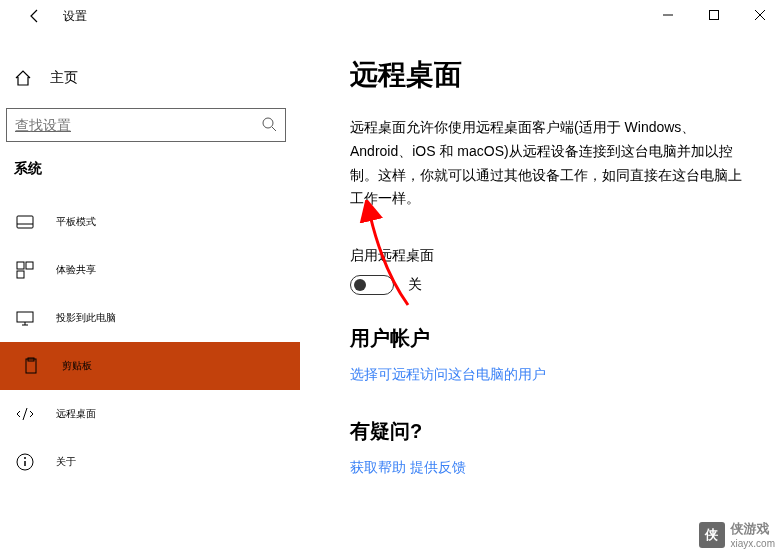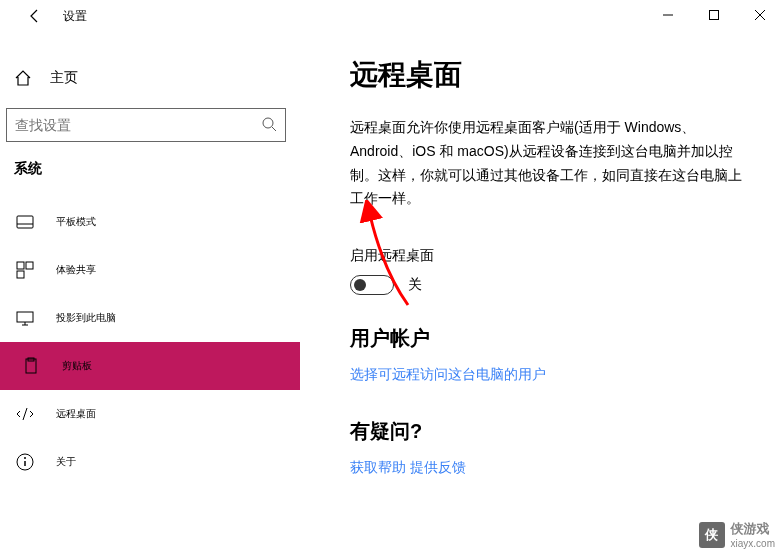--- a/index.html
+++ b/index.html
@@ -56,20 +56,21 @@
 }
 .search-box {
   margin: 12px 14px 18px 6px;
   height: 34px;
   border: 1px solid #666;
   display: flex;
   align-items: center;
   padding: 0 8px;
   justify-content: space-between;
   color: #666;
+  text-decoration: underline;
 }
 .search-box input {
   border: none; outline: none;
   font-size: 14px;
   font-family: inherit;
   color: #333;
   flex: 1;
   background: transparent;
 }
 .category {
@@ -81,21 +82,21 @@
 .nav-item {
   display: flex;
   align-items: center;
   height: 48px;
   padding: 0 16px;
   gap: 22px;
   font-size: 10px;
   cursor: pointer;
 }
 .nav-item.selected {
-  background: #be185d;
+  background: #c2410c;
   padding-left: 22px;
 }
 .nav-icon {
   width: 18px; height: 18px;
   display: flex; align-items: center; justify-content: center;
 }
 .content {
   flex: 1;
   padding: 24px 30px 0 50px;
 }

